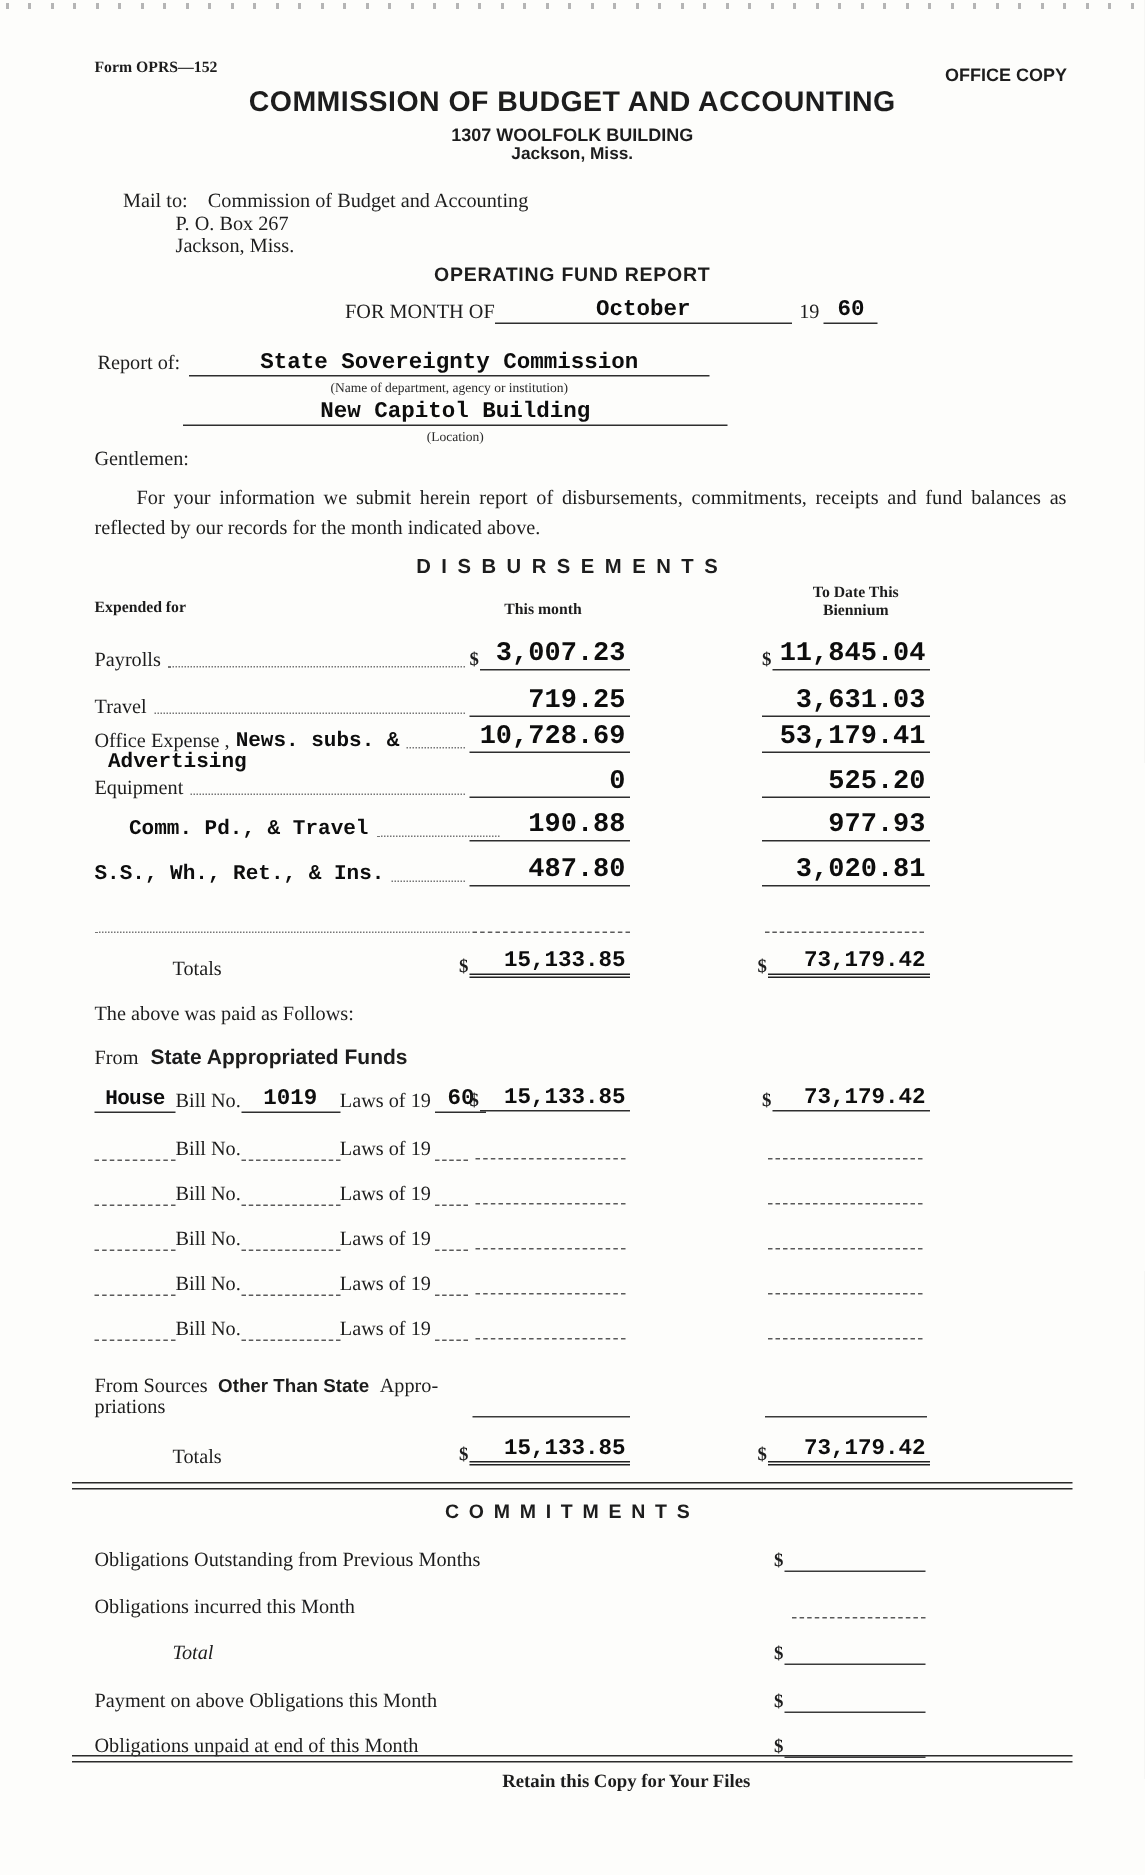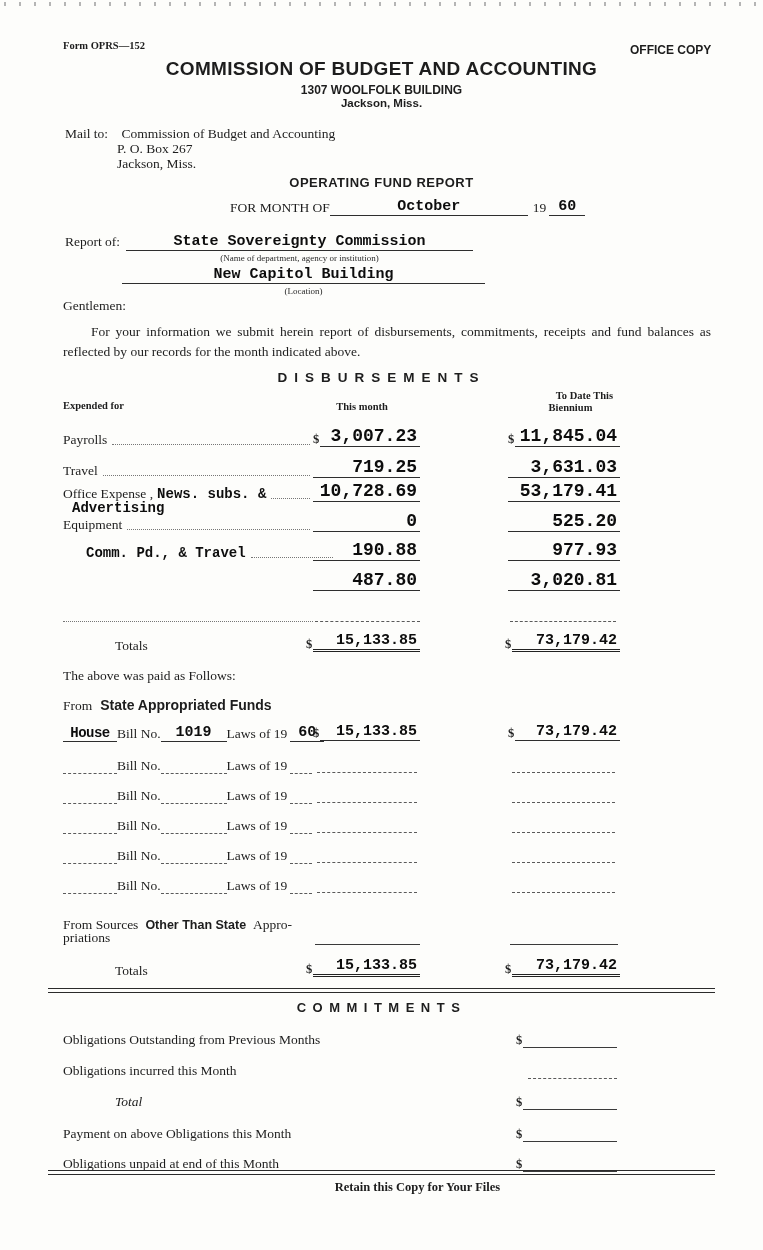--- a/index.html
+++ b/index.html
@@ -32,21 +32,21 @@
 
 <div class="page">
   <div class="perf"></div>
 
   <div class="abs print" style="left:63px;top:40px;font-size:10.5px;font-weight:700;">Form OPRS—152</div>
   <div class="abs gothic" style="left:630px;top:43px;font-size:12px;">OFFICE COPY</div>
   <div class="abs gothic center" style="top:58px;font-size:19px;letter-spacing:.3px;">COMMISSION OF BUDGET AND ACCOUNTING</div>
   <div class="abs gothic center" style="top:83px;font-size:12px;">1307 WOOLFOLK BUILDING</div>
   <div class="abs gothic center" style="top:97px;font-size:11.5px;">Jackson, Miss.</div>
 
-  <div class="abs print" style="left:65px;top:126px;">
+  <div class="abs print" style="left:82px;top:126px;">
     <span>Mail to:</span>
     <span style="margin-left:10px;">Commission of Budget and Accounting</span>
   </div>
   <div class="abs print" style="left:117px;top:141px;">P. O. Box 267</div>
   <div class="abs print" style="left:117px;top:156px;">Jackson, Miss.</div>
 
   <div class="abs gothic center" style="top:175px;font-size:13px;letter-spacing:.5px;">OPERATING FUND REPORT</div>
   <div class="abs" style="left:230px;top:196px;display:flex;align-items:flex-end;">
     <span class="print">FOR MONTH OF</span>
     <span class="ublank" style="width:198px;height:19px;">
@@ -69,21 +69,21 @@
   </div>
   <div class="abs note" style="left:122px;top:286px;width:363px;">(Location)</div>
 
   <div class="abs print" style="left:63px;top:298px;">Gentlemen:</div>
 
   <div class="abs print" style="left:63px;top:322px;width:648px;text-indent:28px;text-align:justify;line-height:1.48;">For your information we submit herein report of disbursements, commitments, receipts and fund balances as reflected by our records for the month indicated above.</div>
 
   <div class="abs gothic center" style="top:370px;font-size:13.5px;letter-spacing:7px;">DISBURSEMENTS</div>
   <div class="abs print" style="left:63px;top:400px;font-size:10.5px;font-weight:600;">Expended for</div>
   <div class="abs print" style="left:322px;top:401px;width:80px;text-align:center;font-size:10.5px;font-weight:600;">This month</div>
-  <div class="abs print" style="left:528px;top:390px;width:85px;text-align:right;font-size:10.5px;font-weight:600;">To Date This</div>
+  <div class="abs print" style="left:528px;top:390px;width:85px;text-align:center;font-size:10.5px;font-weight:600;">To Date This</div>
   <div class="abs print" style="left:528px;top:402px;width:85px;text-align:center;font-size:10.5px;font-weight:600;">Biennium</div>
 
   <div class="abs labelzone" style="top:432px;">
     <span class="print">Payrolls</span>
       <span class="leader"></span>
   </div>
   <div class="abs cell" style="left:313px;top:430px;width:107px;">
     <span class="dol">$</span>
     <span class="val typed t13">3,007.23</span>
   </div>
@@ -131,20 +131,24 @@
     <span class="typed t14">Comm. Pd., &amp; Travel</span>
       <span class="leader"></span>
   </div>
   <div class="abs cell" style="left:313px;top:544px;width:107px;">
     <span class="val typed t13">190.88</span>
   </div>
   <div class="abs cell" style="left:508px;top:544px;width:112px;">
     <span class="val typed t13">977.93</span>
   </div>
 
+  <div class="abs labelzone" style="top:575px;">
+    <span class="typed t14">S.S., Wh., Ret., &amp; Ins.</span>
+      <span class="leader"></span>
+  </div>
   <div class="abs cell" style="left:313px;top:574px;width:107px;">
     <span class="val typed t13">487.80</span>
   </div>
   <div class="abs cell" style="left:508px;top:574px;width:112px;">
     <span class="val typed t13">3,020.81</span>
   </div>
 
   <div class="abs dotline" style="left:63px;top:606px;width:250px;"></div>
   <div class="abs dashline" style="left:315px;top:606px;width:105px;"></div>
   <div class="abs dashline" style="left:510px;top:606px;width:106px;"></div>

